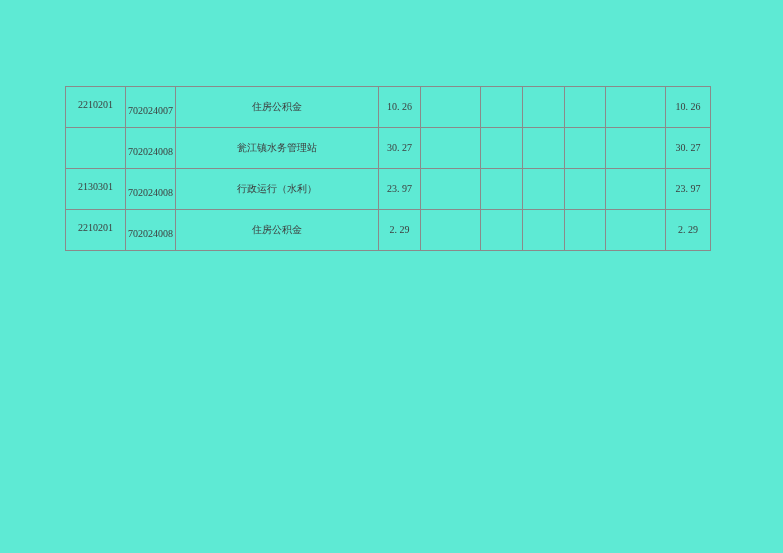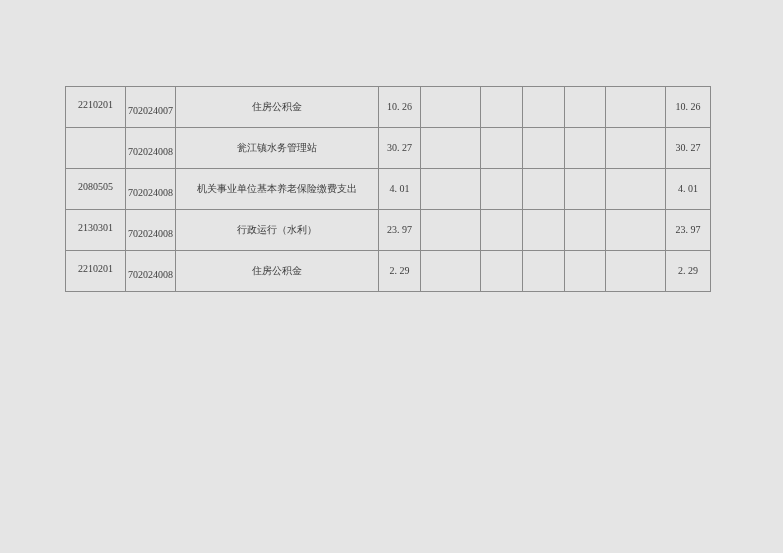--- a/index.html
+++ b/index.html
@@ -4,21 +4,21 @@
 <style>
   html, body {
     margin: 0;
     padding: 0;
     background: #ffffff;
   }
   .page {
     position: relative;
     width: 783px;
     height: 553px;
-    background: #e5e5e5;
+    background: #5eead4;
     font-family: "Liberation Serif", "DejaVu Serif", serif;
     color: #3d3d3d;
     overflow: hidden;
   }
   table.budget-table {
     position: absolute;
     left: 65px;
     top: 86px;
     width: 645px;
     border-collapse: collapse;
@@ -83,32 +83,20 @@
         <td class="c3">瓮江镇水务管理站</td>
         <td class="c4">30. 27</td>
         <td class="ce"></td>
         <td class="ce"></td>
         <td class="ce"></td>
         <td class="ce"></td>
         <td class="ce"></td>
         <td class="c10">30. 27</td>
       </tr>
       <tr>
-        <td class="c1">2080505</td>
-        <td class="c2">702024008</td>
-        <td class="c3">机关事业单位基本养老保险缴费支出</td>
-        <td class="c4">4. 01</td>
-        <td class="ce"></td>
-        <td class="ce"></td>
-        <td class="ce"></td>
-        <td class="ce"></td>
-        <td class="ce"></td>
-        <td class="c10">4. 01</td>
-      </tr>
-      <tr>
         <td class="c1">2130301</td>
         <td class="c2">702024008</td>
         <td class="c3">行政运行（水利）</td>
         <td class="c4">23. 97</td>
         <td class="ce"></td>
         <td class="ce"></td>
         <td class="ce"></td>
         <td class="ce"></td>
         <td class="ce"></td>
         <td class="c10">23. 97</td>

